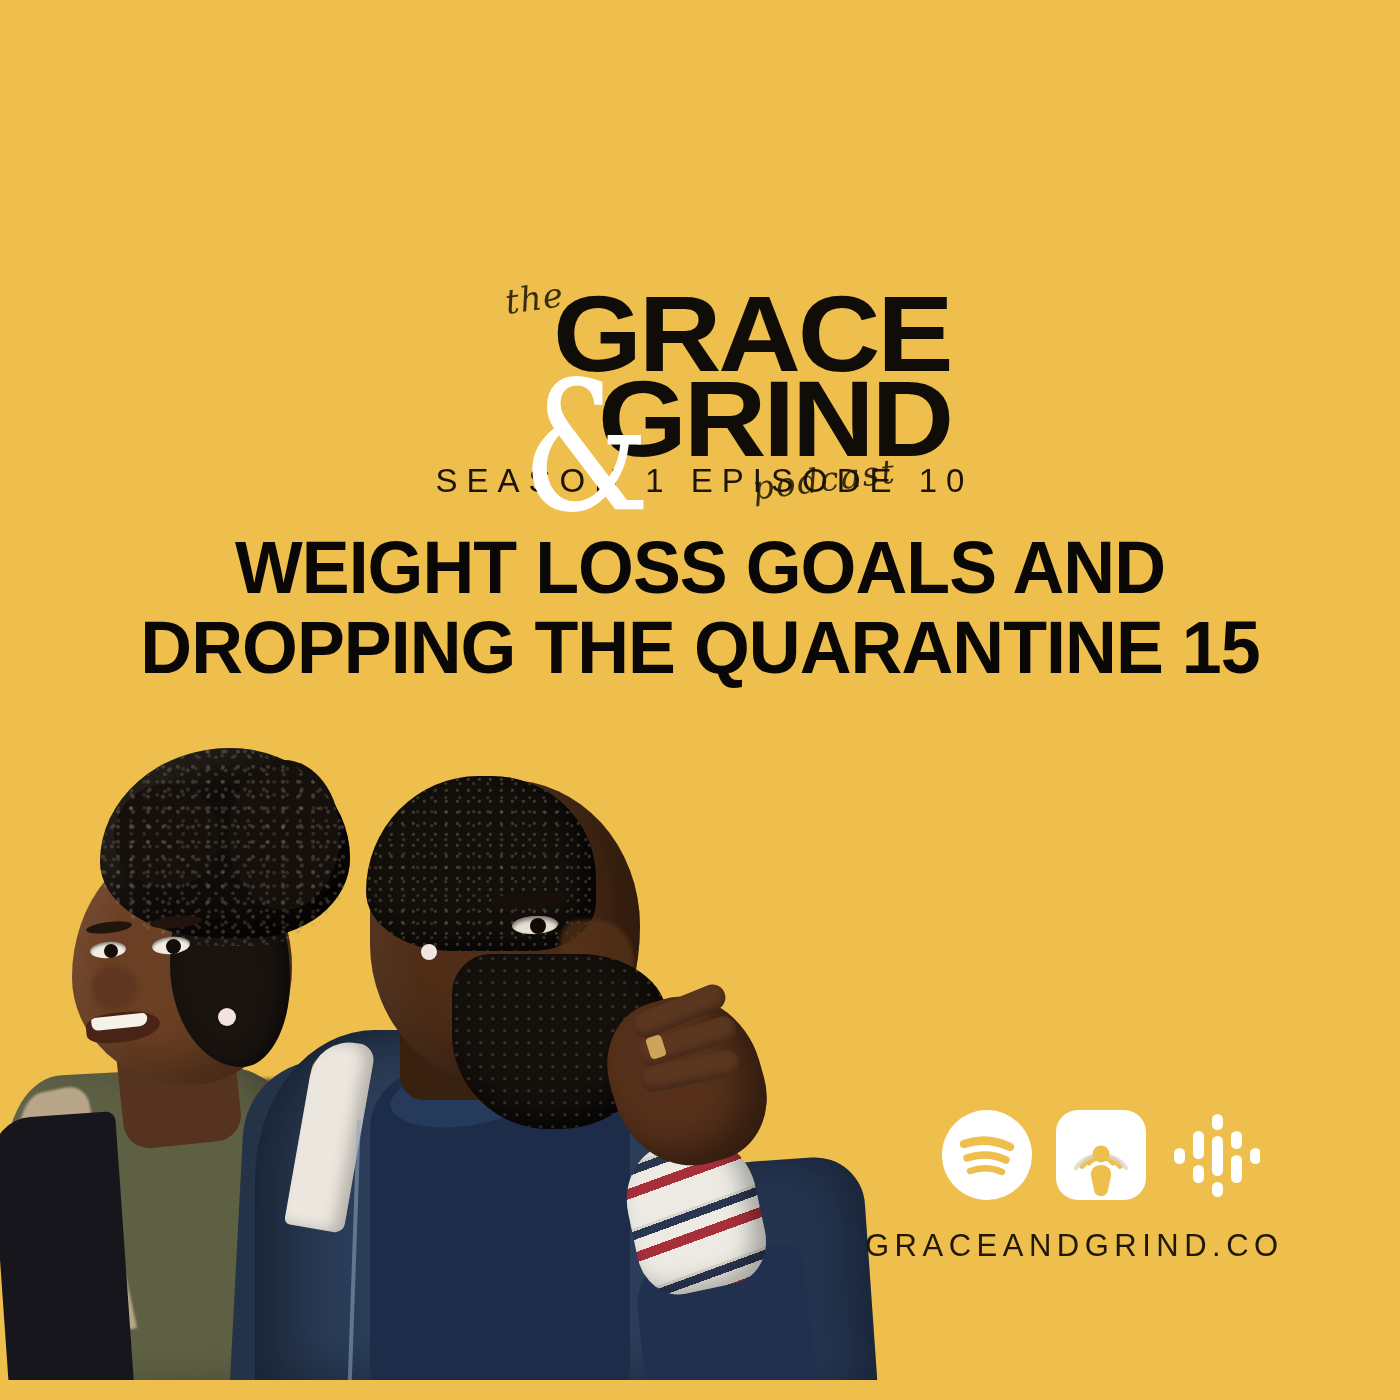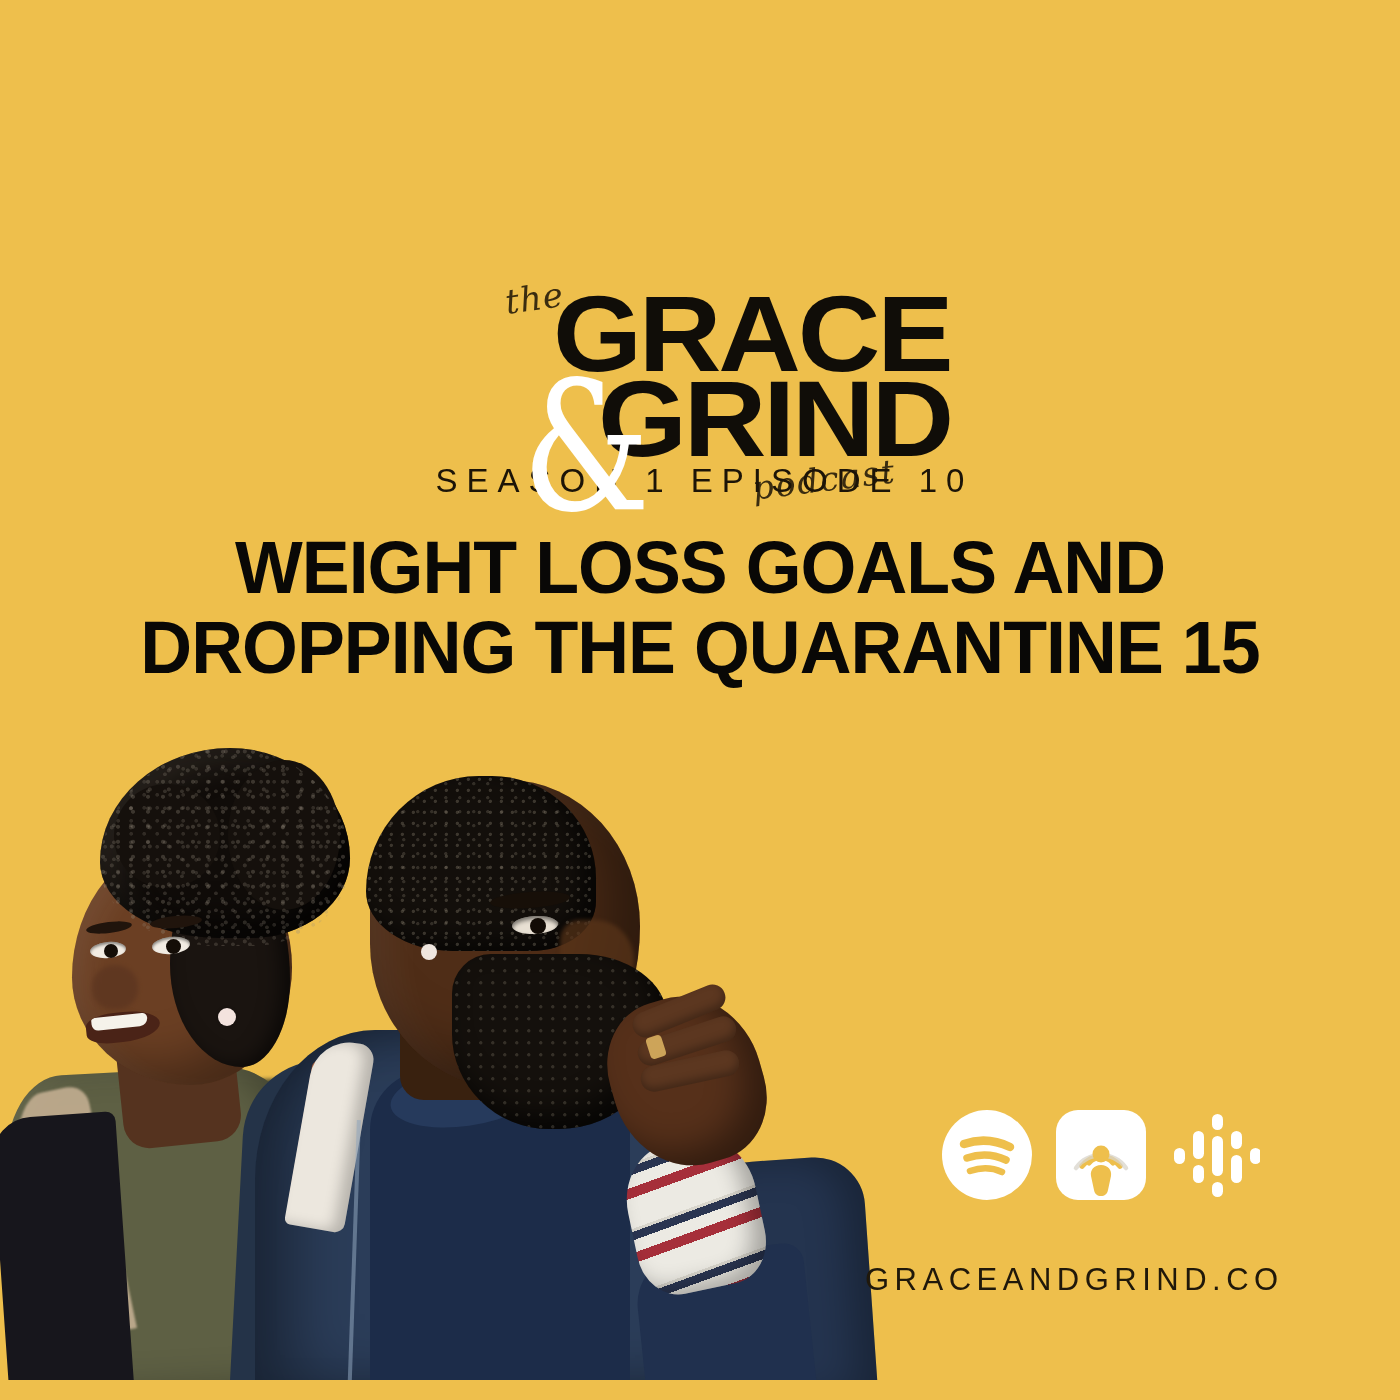--- a/index.html
+++ b/index.html
@@ -488,21 +488,20 @@
     left: 860px;
     width: 420px;
     text-align: center;
     font-family: "Liberation Sans", sans-serif;
     font-size: 31px;
     font-weight: 400;
     letter-spacing: 5.5px;
     color: #20180a;
     z-index: 60;
     text-indent: 5px;
-    margin-top: 34px;
   }
 </style>
 </head>
 <body>
 
 <div id="cover">
 
   <div id="logo-block">
     <div class="logo-the">the</div>
     <div class="logo-grace">GRACE</div>

